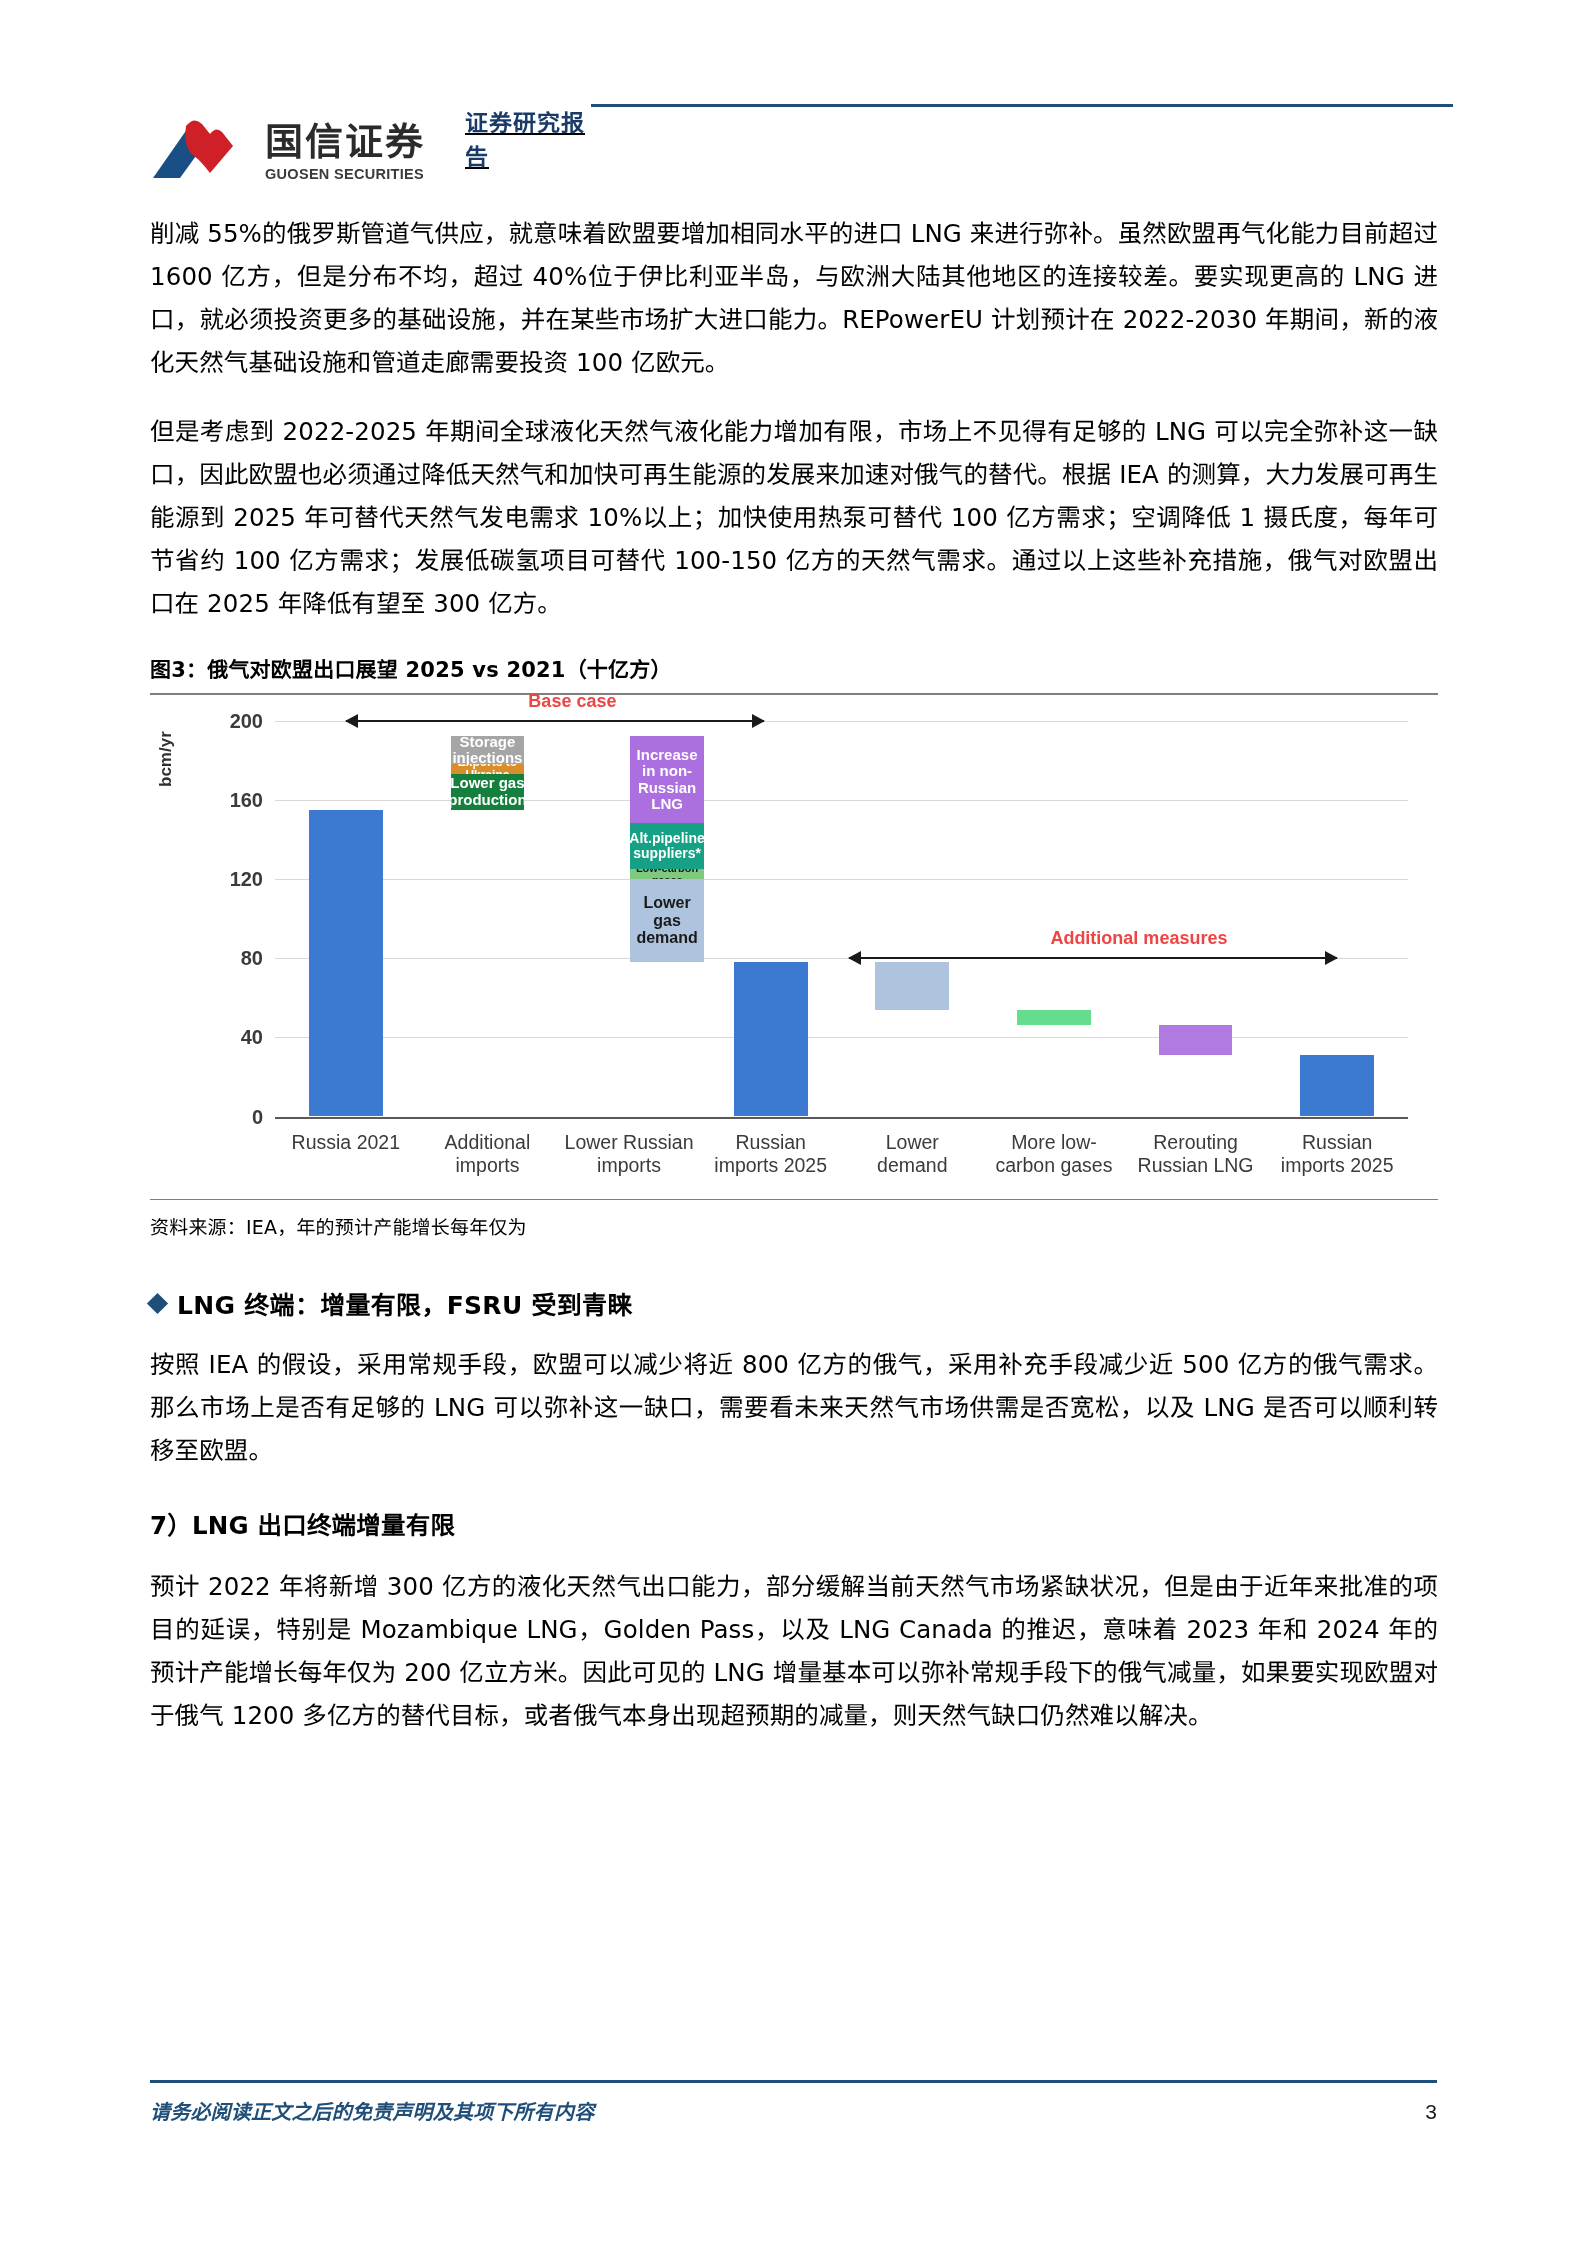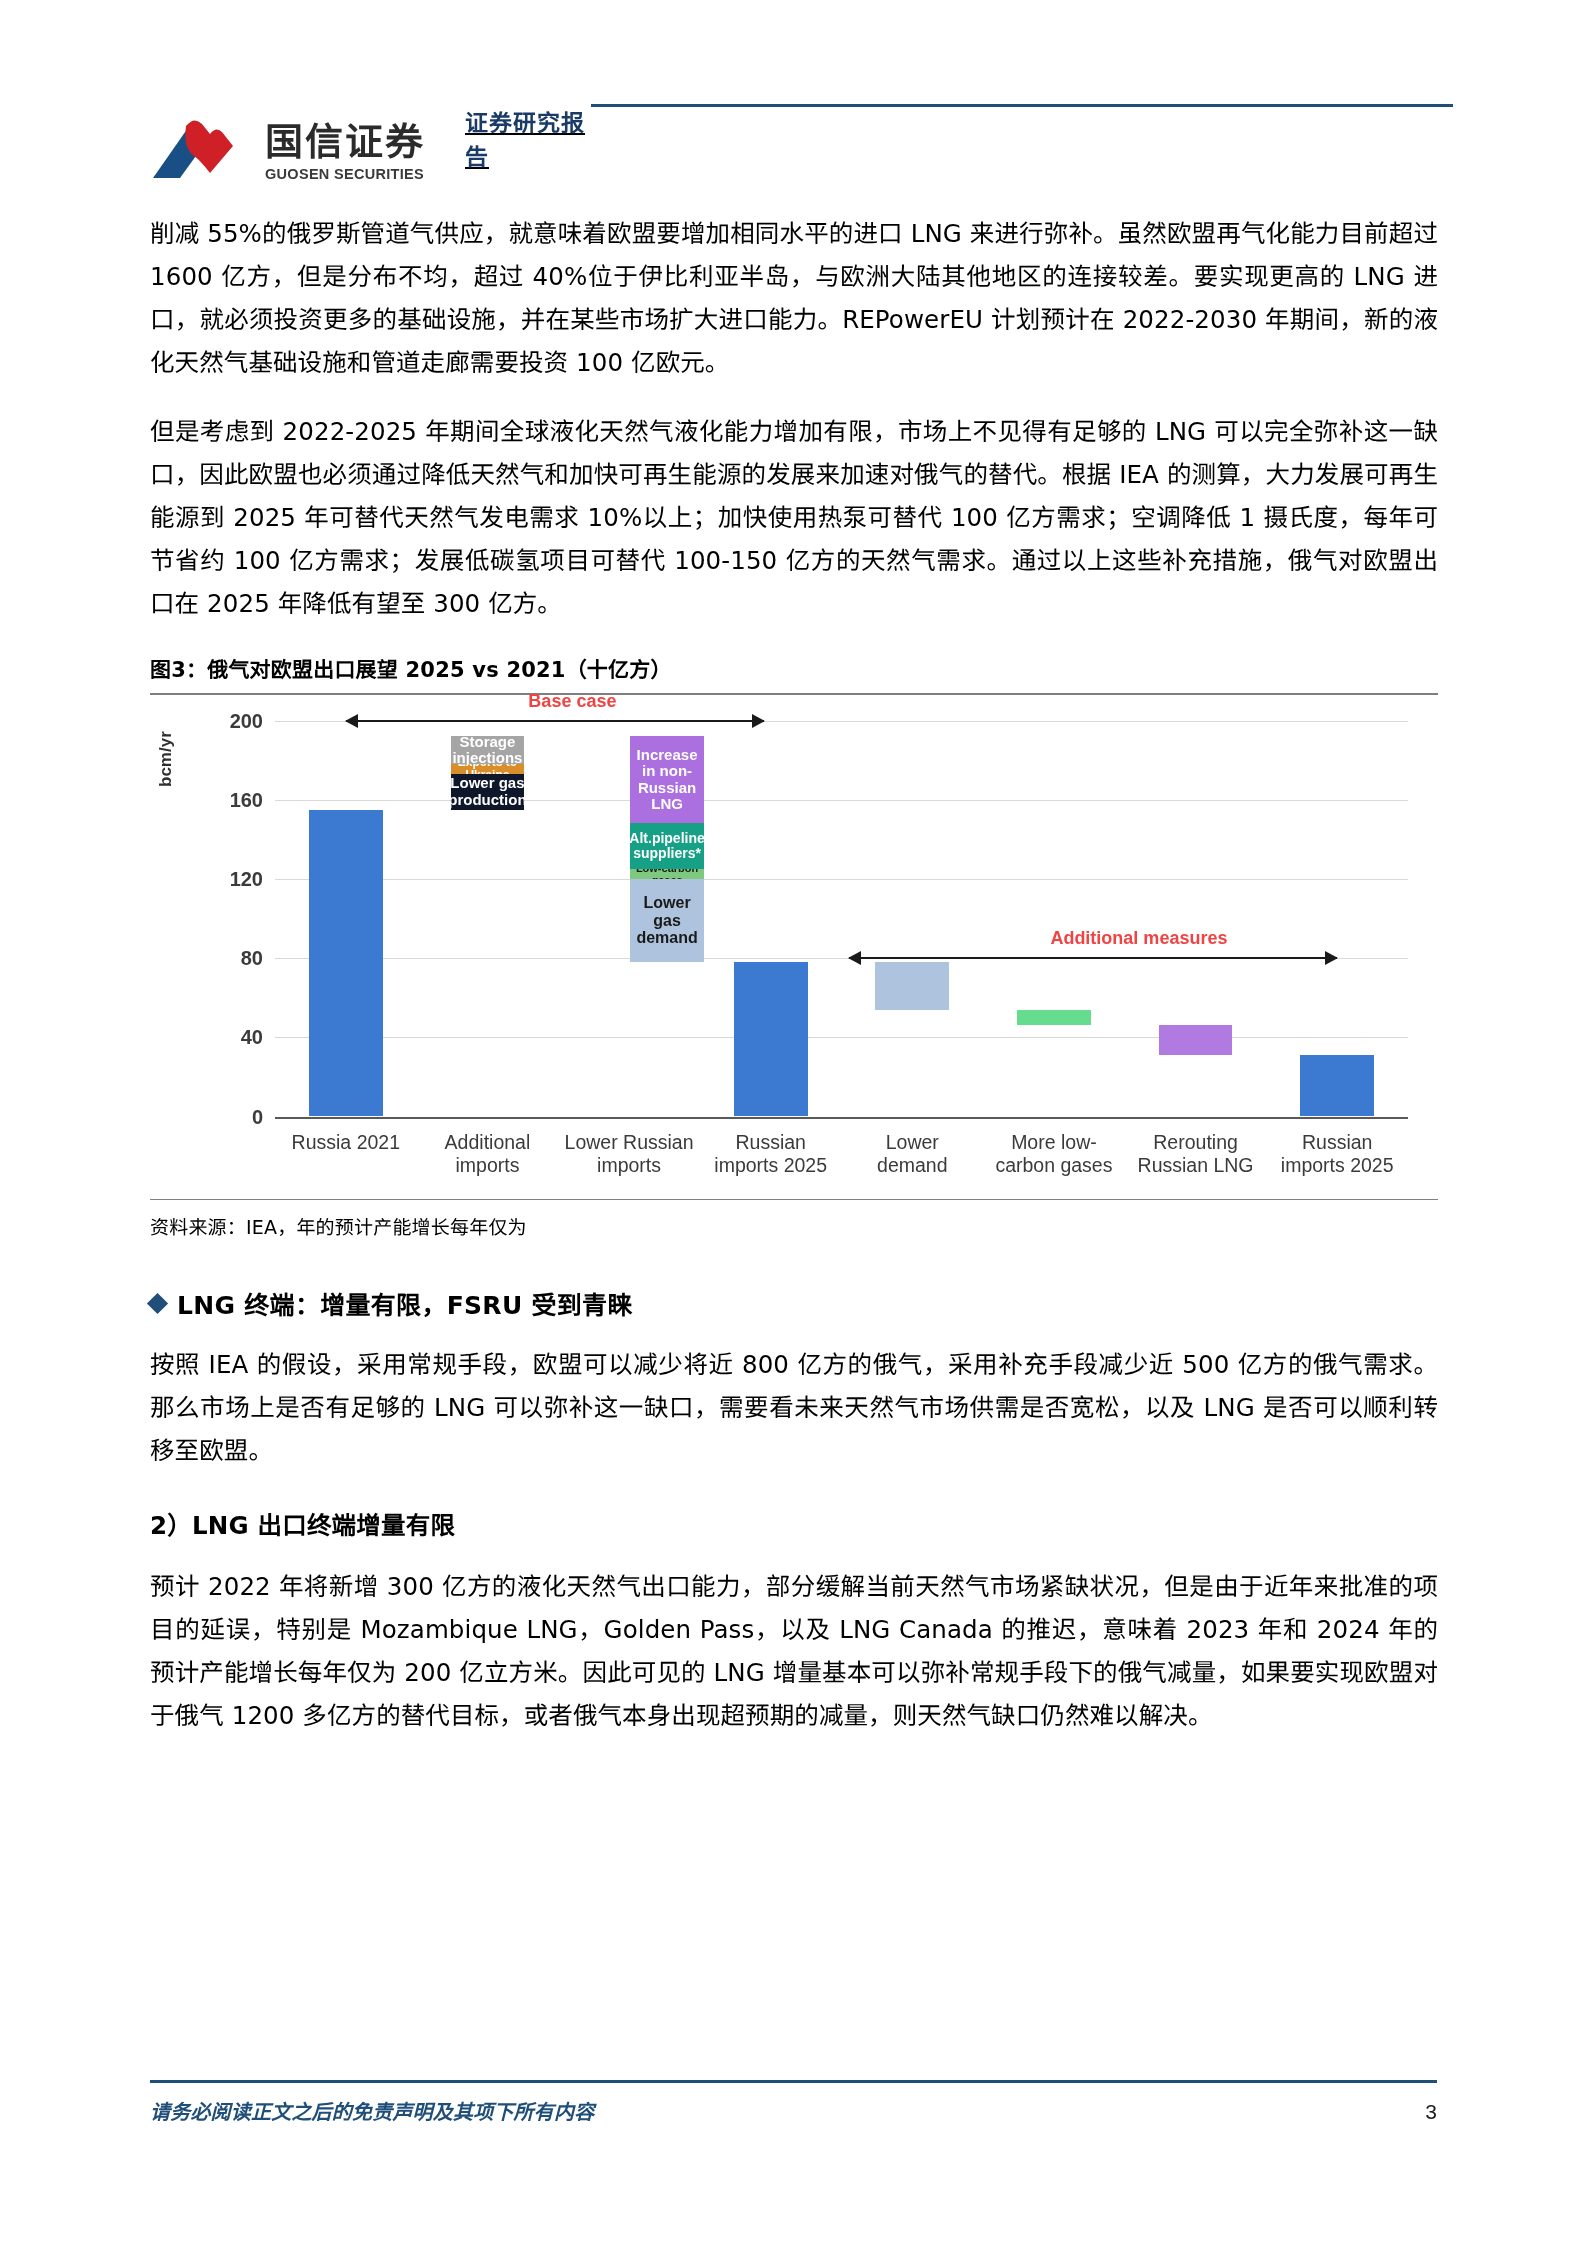--- a/index.html
+++ b/index.html
@@ -315,21 +315,21 @@
             <div class="ytick" style="top: 0%;">200</div>
             <div class="bar" style="left: 3%; width: 6.5%; top: 0px; bottom: 0px;">
               <div class="seg" style="left: 0px; right: 0px; top: 22.5%; height: 77.5%; background: rgb(59, 122, 208); color: rgb(255, 255, 255); font-size: 0px;"></div>
             </div>
             <div class="xtick" style="left: 6.25%; text-align: center;">
               <div>Russia 2021</div>
             </div>
             <div class="bar" style="left: 15.5%; width: 6.5%; top: 0px; bottom: 0px;">
               <div class="seg" style="left: 0px; right: 0px; top: 4%; height: 7%; background: rgb(165, 165, 165); color: rgb(255, 255, 255); font-size: 15px;">Storage injections</div>
               <div class="seg" style="left: 0px; right: 0px; top: 11%; height: 2.5%; background: rgb(217, 141, 43); color: rgb(255, 255, 255); font-size: 12px;">Exports to Ukraine</div>
-              <div class="seg" style="left: 0px; right: 0px; top: 13.5%; height: 9%; background: #0f172a; color: rgb(255, 255, 255); font-size: 15px;">Lower gas production</div>
+              <div class="seg" style="left: 0px; right: 0px; top: 13.5%; height: 9%; background: #15803d; color: rgb(255, 255, 255); font-size: 15px;">Lower gas production</div>
             </div>
             <div class="xtick" style="left: 18.75%;">
               <div>Additional</div>
               <div>imports</div>
             </div>
             <div class="bar" style="left: 28%; width: 6.5%; top: 0px; bottom: 0px; margin-left: 38px;">
               <div class="seg" style="left: 0px; right: 0px; top: 4%; height: 22%; background: rgb(172, 111, 224); color: rgb(255, 255, 255); font-size: 15px;">Increase in non-Russian LNG</div>
               <div class="seg" style="left: 0px; right: 0px; top: 26%; height: 11.5%; background: rgb(22, 160, 133); color: rgb(255, 255, 255); font-size: 14px;">Alt.pipeline suppliers*</div>
               <div class="seg" style="left: 0px; right: 0px; top: 37.5%; height: 2.5%; background: rgb(127, 201, 127); color: rgb(26, 26, 26); font-size: 11px;">Low-carbon gases</div>
               <div class="seg" style="left: 0px; right: 0px; top: 40%; height: 21%; background: rgb(174, 195, 221); color: rgb(26, 26, 26); font-size: 16px;">Lower gas demand</div>
@@ -388,21 +388,21 @@
       <div class="fig-source">资料来源：IEA，年的预计产能增长每年仅为</div>
     </div>
 
     <h2 class="h-bullet">
       <span class="diamond"></span>
       <span>LNG 终端：增量有限，FSRU 受到青睐</span>
     </h2>
 
     <p class="para">按照 IEA 的假设，采用常规手段，欧盟可以减少将近 800 亿方的俄气，采用补充手段减少近 500 亿方的俄气需求。那么市场上是否有足够的 LNG 可以弥补这一缺口，需要看未来天然气市场供需是否宽松，以及 LNG 是否可以顺利转移至欧盟。</p>
 
-    <h3 class="h-num">2）LNG 出口终端增量有限</h3>
+    <h3 class="h-num">7）LNG 出口终端增量有限</h3>
 
     <p class="para tight">预计 2022 年将新增 300 亿方的液化天然气出口能力，部分缓解当前天然气市场紧缺状况，但是由于近年来批准的项目的延误，特别是 Mozambique LNG，Golden Pass，以及 LNG Canada 的推迟，意味着 2023 年和 2024 年的预计产能增长每年仅为 200 亿立方米。因此可见的 LNG 增量基本可以弥补常规手段下的俄气减量，如果要实现欧盟对于俄气 1200 多亿方的替代目标，或者俄气本身出现超预期的减量，则天然气缺口仍然难以解决。</p>
   </div>
 
   <div class="footer">
     <div class="footer-rule"></div>
     <div class="footer-row">
       <span class="footer-note">请务必阅读正文之后的免责声明及其项下所有内容</span>
       <span class="footer-page">3</span>
     </div>

